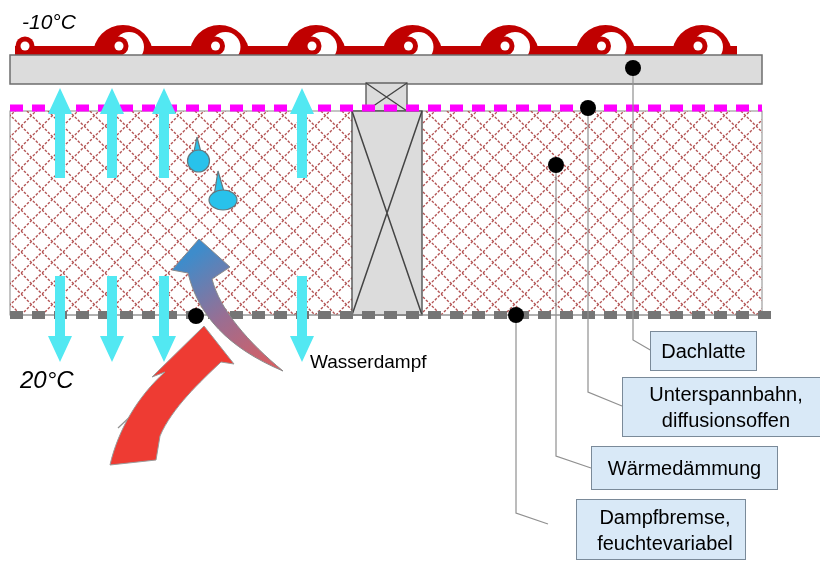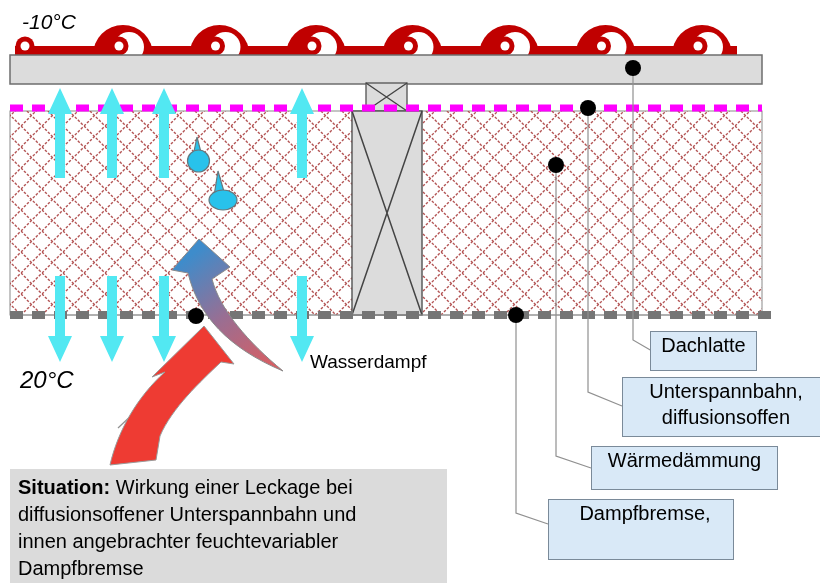--- a/index.html
+++ b/index.html
@@ -4,21 +4,21 @@
 <style>
   html,body{margin:0;padding:0;background:#fff;}
   #stage{
     position:relative;width:820px;height:587px;background:#ffffff;
     font-family:"Liberation Sans", sans-serif;overflow:hidden;
   }
   #diagram-svg{position:absolute;left:0;top:0;}
   .txt{position:absolute;color:#000;white-space:nowrap;}
   .temp{font-size:21px;font-style:italic;}
   .callout-box{
-    position:absolute;display:flex;flex-direction:column;align-items:center;justify-content:flex-start;
+    position:absolute;display:flex;flex-direction:column;align-items:center;justify-content:center;
     background:#d9e9f7;border:1.6px solid #7a8a99;font-size:20px;line-height:26px;color:#000;
     text-align:center;box-sizing:border-box;
   }
   .situation-box{
     position:absolute;left:10px;top:469px;width:437px;height:114px;background:#dbdbdb;
     font-size:20px;line-height:27px;color:#000;box-sizing:border-box;padding:5px 8px;
   }
   .situation-box b{font-weight:bold;}
   .situation-line{white-space:nowrap;}
 </style>
@@ -149,26 +149,19 @@
 
   <div class="callout-box" style="left:622px;top:377px;width:208px;height:60px;">
     <span>Unterspannbahn,</span>
     <span>diffusionsoffen</span>
   </div>
 
   <div class="callout-box" style="left:591px;top:446px;width:187px;height:44px;">
     <span>Wärmedämmung</span>
   </div>
 
-  <div class="callout-box" style="left:548px;top:499px;width:186px;height:61px;padding-left:8px;">
+  <div class="callout-box" style="left:576px;top:499px;width:170px;height:61px;padding-left:8px;">
     <span>Dampfbremse,</span>
+    <span>feuchtevariabel</span>
   </div>
 
-  <div class="situation-box">
-    <div class="situation-line">
-      <b>Situation:</b><span> Wirkung einer Leckage bei</span>
-    </div>
-    <div class="situation-line">diffusionsoffener Unterspannbahn und</div>
-    <div class="situation-line">innen angebrachter feuchtevariabler</div>
-    <div class="situation-line">Dampfbremse</div>
-  </div>
 
 </div>
 
 </body></html>

